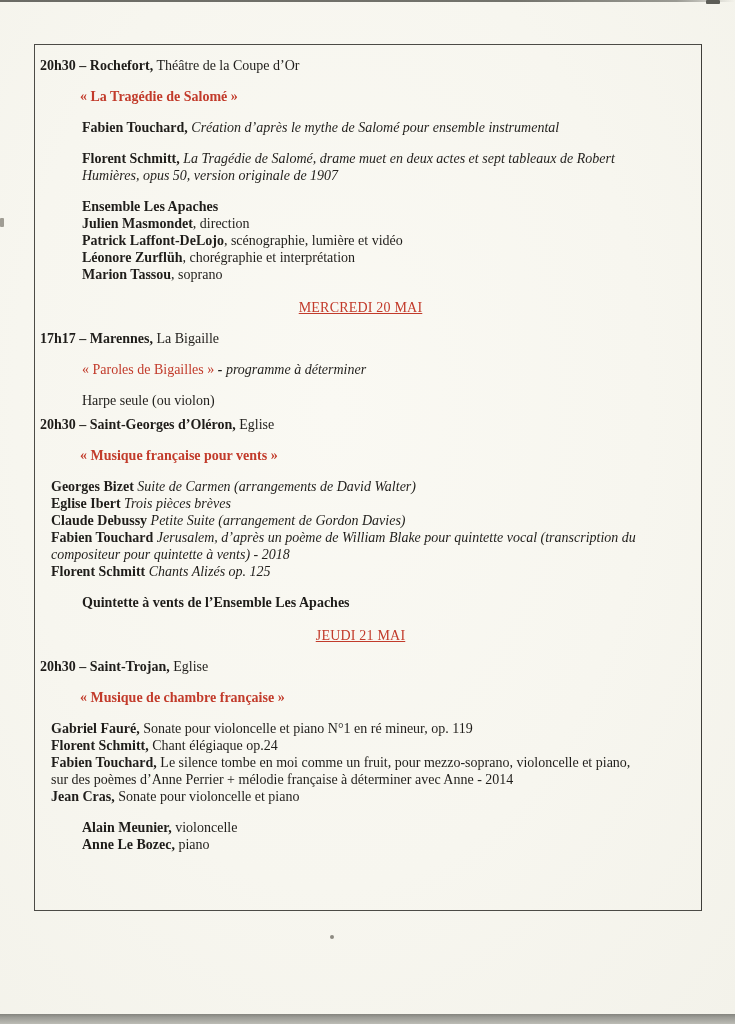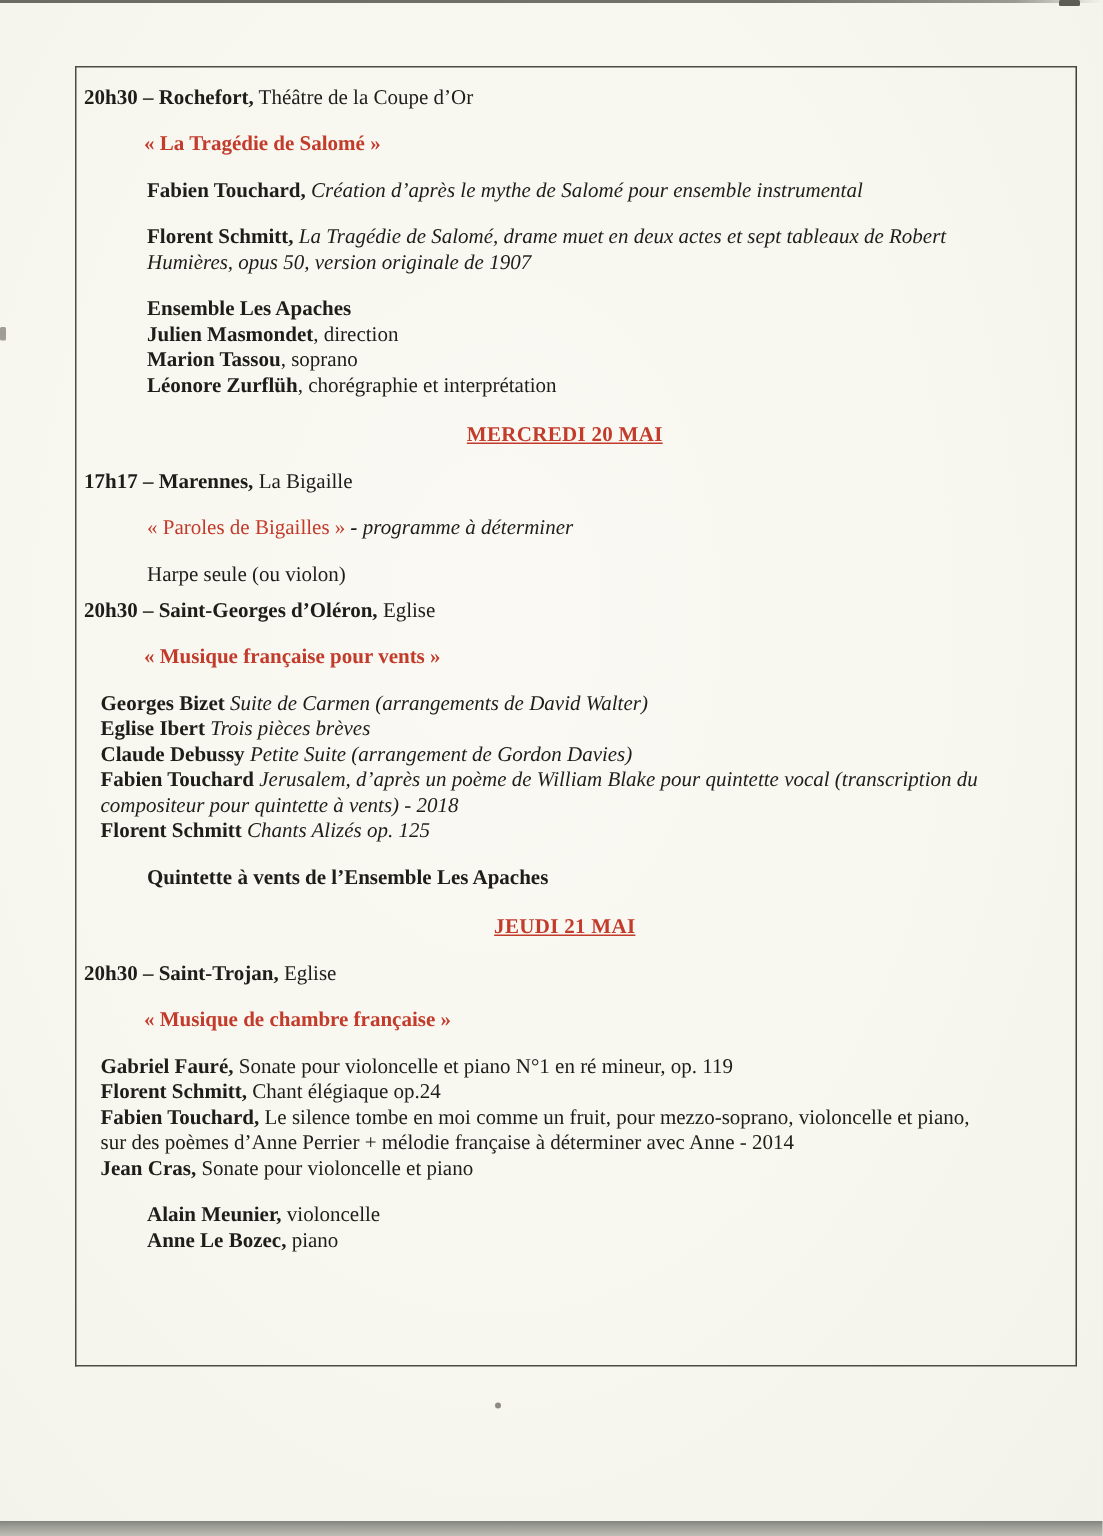--- a/index.html
+++ b/index.html
@@ -31,40 +31,40 @@
   .dot-bottom {
     position: absolute; top: 935px; left: 330px; width: 4px; height: 4px;
     background: #8d8a81; border-radius: 50%;
   }
   .scan-edge-bottom {
     position: absolute; top: 1014px; left: 0; width: 735px; height: 10px;
     background: linear-gradient(to bottom, #84847e 0%, #9d9d97 35%, #bcbcb5 100%);
   }
   
   .frame {
-    position: absolute; top: 44px; left: 50px;
+    position: absolute; top: 44px; left: 34px;
     width: 668px; height: 867px;
     border: 1px solid #4c4b46;
     border-right-color: #3f3e3a;
     padding: 12px 20px 0 5px;
     font-size: 14px; line-height: 17px;
   }
   p, h2, .gline { font-size: 14px; line-height: 17px; }
   .blk { margin-top: 14px; }
   .evt { margin-top: 7px; }
   .first { margin-top: 0; }
   b, .b { font-weight: bold; }
   i { font-style: italic; }
   .indent { margin-left: 42px; }
   .red { color: #c23b2b; }
   .ptitle { font-weight: bold; color: #c23b2b; margin-left: 40px; }
   .day {
     margin-top: 16px; margin-bottom: 14px;
     text-align: center;
-    color: #c23b2b; font-weight: bold;
+    color: #c23b2b; font-weight: normal;
     text-decoration: underline;
     letter-spacing: 0.2px;
   }
   .w548 { max-width: 548px; }
   .works { max-width: 585px; margin-left: 11px; }
   .dash { font-weight: bold; font-style: italic; color: #1f1d1a; }
 </style>
 </head>
 <body>
 
@@ -78,22 +78,23 @@
   <div class="frame">
 
     <section>
       <p class="first"><b>20h30 – Rochefort,</b> <span>Théâtre de la Coupe d’Or</span></p>
       <p class="blk indent ptitle">« La Tragédie de Salomé »</p>
       <p class="blk indent"><b>Fabien Touchard,</b> <i>Création d’après le mythe de Salomé pour ensemble instrumental</i></p>
       <p class="blk indent w548"><b>Florent Schmitt,</b> <i>La Tragédie de Salomé, drame muet en deux actes et sept tableaux de Robert Humières, opus 50, version originale de 1907</i></p>
       <div class="blk indent">
         <div class="gline"><b>Ensemble Les Apaches</b><span></span></div>
         <div class="gline"><b>Julien Masmondet</b><span>, direction</span></div>
+        <div class="gline"><b>Patrick Laffont-DeLojo</b><span>, scénographie, lumière et vidéo</span></div>
+        <div class="gline"><b>Léonore Zurflüh</b><span>, chorégraphie et interprétation</span></div>
         <div class="gline"><b>Marion Tassou</b><span>, soprano</span></div>
-        <div class="gline"><b>Léonore Zurflüh</b><span>, chorégraphie et interprétation</span></div>
       </div>
     </section>
 
     <h2 class="day">MERCREDI 20 MAI</h2>
 
     <section>
       <p class="first"><b>17h17 – Marennes,</b> <span>La Bigaille</span></p>
       <p class="blk indent"><span class="red">« Paroles de Bigailles »</span> <span class="dash">-</span> <i>programme à déterminer</i></p>
       <p class="blk indent">Harpe seule (ou violon)</p>
     </section>

